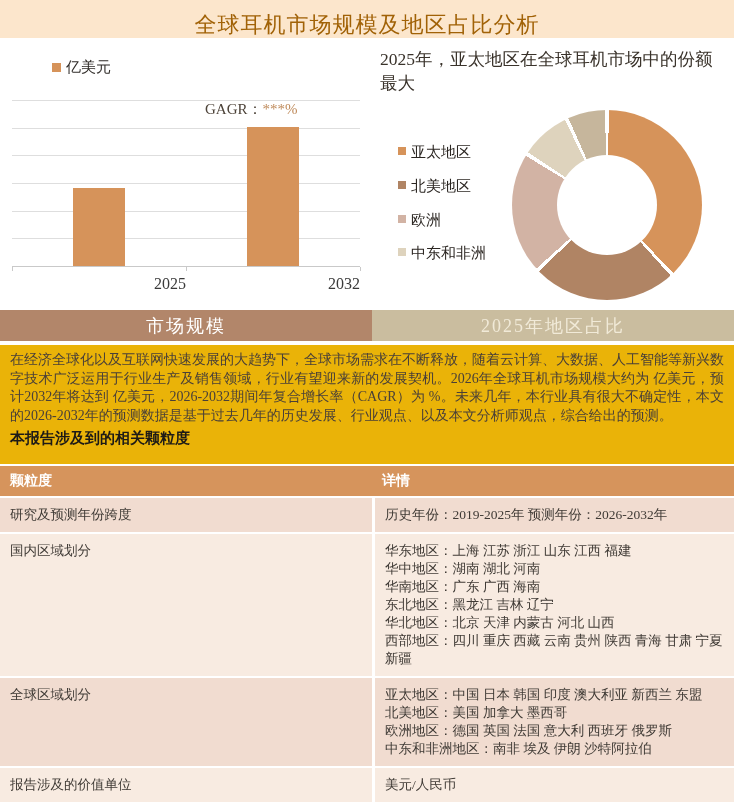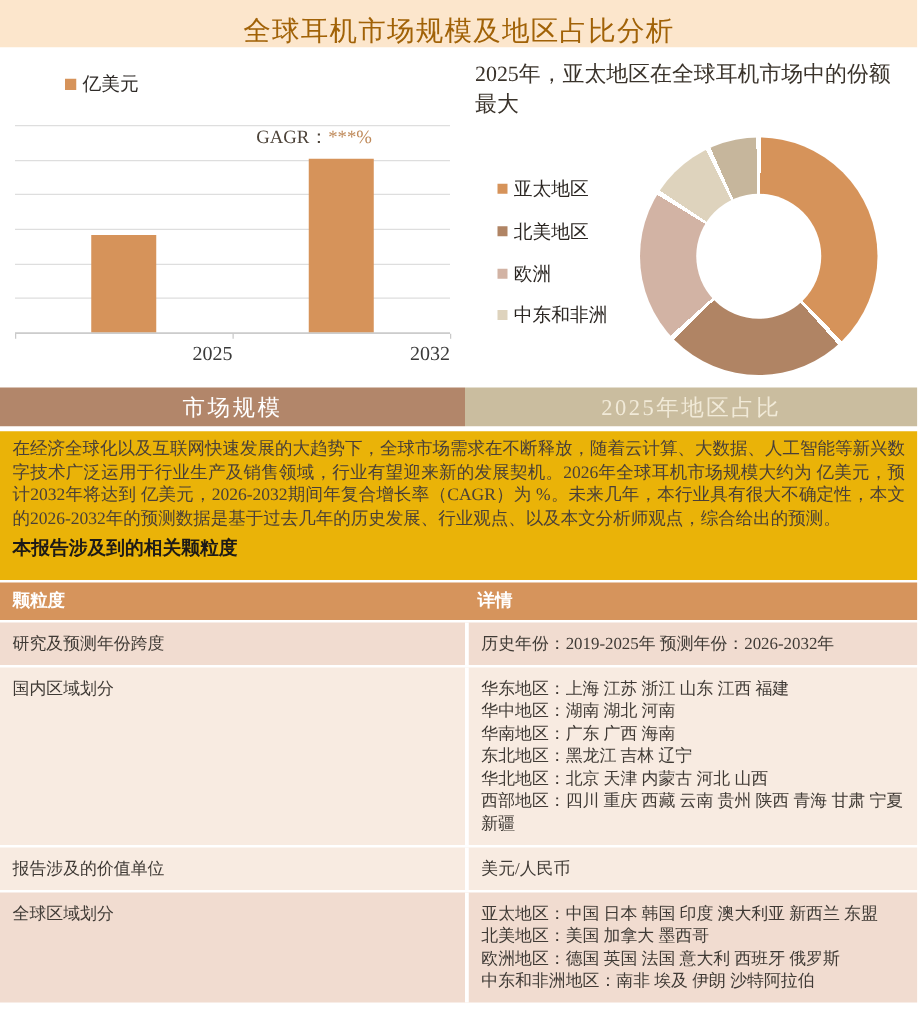--- a/index.html
+++ b/index.html
@@ -156,31 +156,31 @@
           <div class="cell cell-l">国内区域划分</div>
           <div class="cell cell-r">
             <div class="detail-line">华东地区：上海 江苏 浙江 山东 江西 福建</div>
             <div class="detail-line">华中地区：湖南 湖北 河南</div>
             <div class="detail-line">华南地区：广东 广西 海南</div>
             <div class="detail-line">东北地区：黑龙江 吉林 辽宁</div>
             <div class="detail-line">华北地区：北京 天津 内蒙古 河北 山西</div>
             <div class="detail-line">西部地区：四川 重庆 西藏 云南 贵州 陕西 青海 甘肃 宁夏 新疆</div>
           </div>
         </div>
-        <div class="t-row row-b">
-          <div class="cell cell-l">报告涉及的价值单位</div>
-          <div class="cell cell-r">
-            <div class="detail-line">美元/人民币</div>
-          </div>
-        </div>
         <div class="t-row row-a">
           <div class="cell cell-l">全球区域划分</div>
           <div class="cell cell-r">
             <div class="detail-line">亚太地区：中国 日本 韩国 印度 澳大利亚 新西兰 东盟</div>
             <div class="detail-line">北美地区：美国 加拿大 墨西哥</div>
             <div class="detail-line">欧洲地区：德国 英国 法国 意大利 西班牙 俄罗斯</div>
             <div class="detail-line">中东和非洲地区：南非 埃及 伊朗 沙特阿拉伯</div>
           </div>
         </div>
+        <div class="t-row row-b">
+          <div class="cell cell-l">报告涉及的价值单位</div>
+          <div class="cell cell-r">
+            <div class="detail-line">美元/人民币</div>
+          </div>
+        </div>
       </div>
   </div>
 
 </div>
 
 </body></html>

